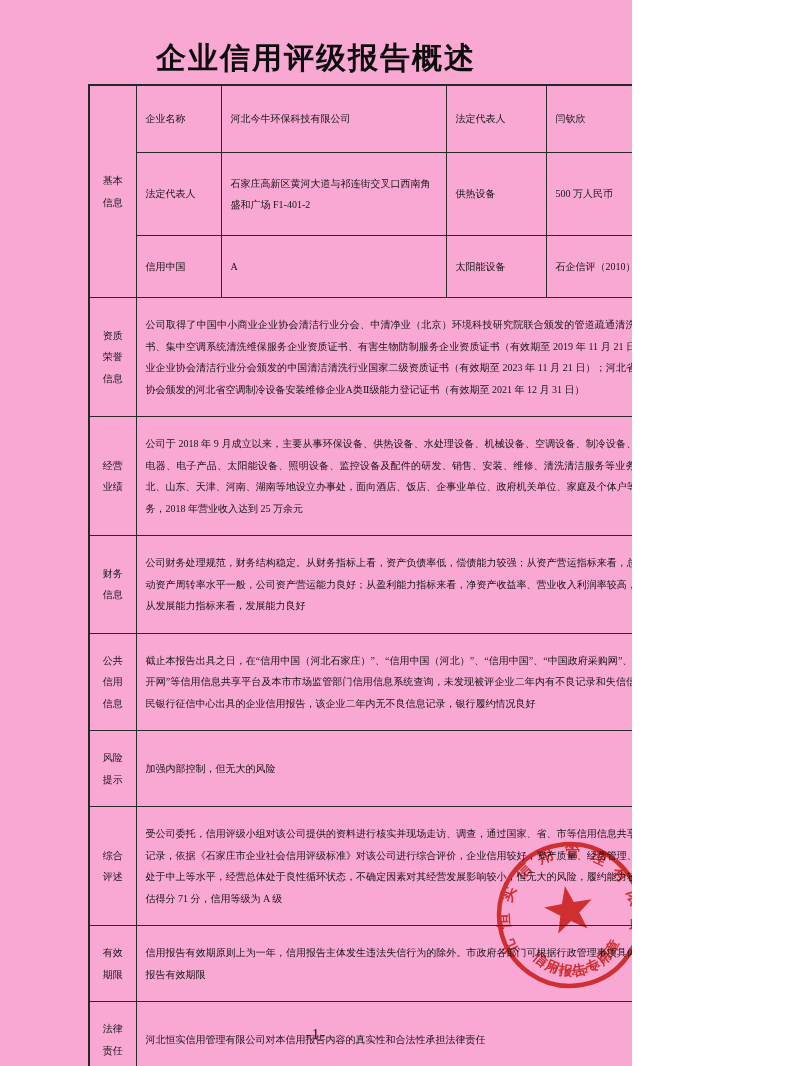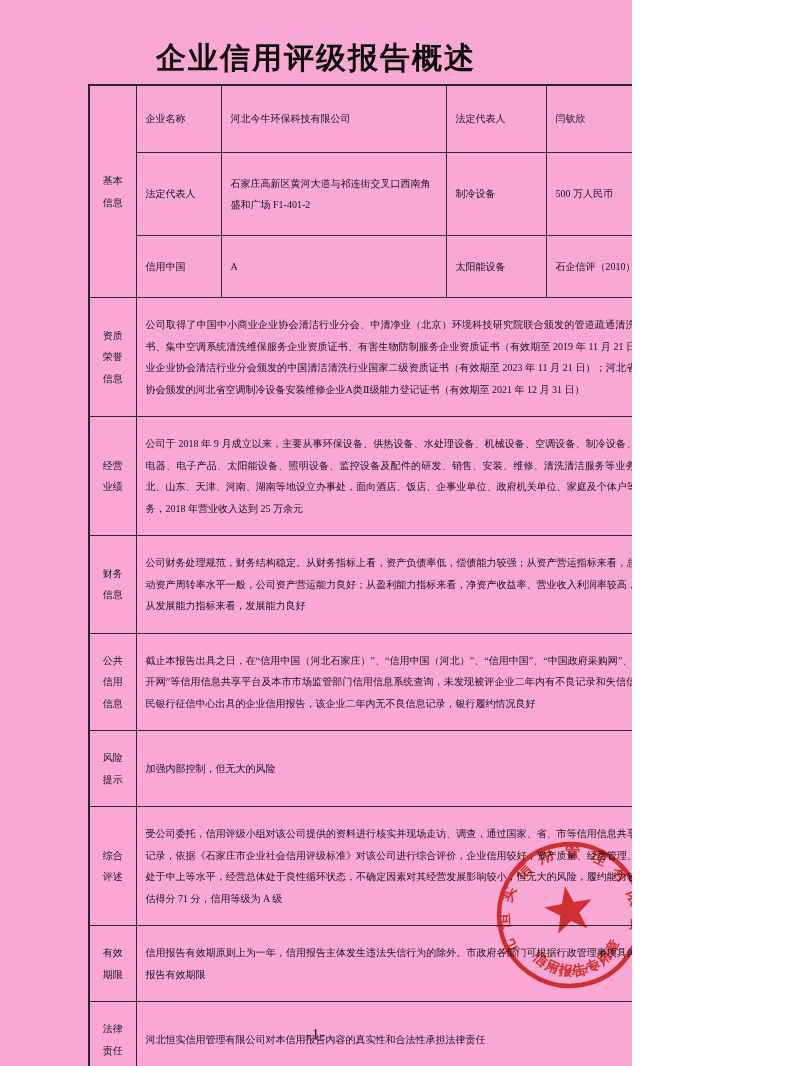--- a/index.html
+++ b/index.html
@@ -74,21 +74,21 @@
         <td class="vlabel" rowspan="3">基本
 信息</td>
         <td class="flabel">企业名称</td>
         <td class="fvalue">河北今牛环保科技有限公司</td>
         <td class="flabel">法定代表人</td>
         <td class="fvalue">闫钦欣</td>
       </tr>
       <tr class="basic-r2">
         <td class="flabel">法定代表人</td>
         <td class="fvalue">石家庄高新区黄河大道与祁连街交叉口西南角盛和广场 F1-401-2</td>
-        <td class="flabel">制冷设备</td>
+        <td class="flabel">供热设备</td>
         <td class="fvalue">500 万人民币</td>
       </tr>
       <tr class="basic-r3">
         <td class="flabel">信用中国</td>
         <td class="fvalue">A</td>
         <td class="flabel">太阳能设备</td>
         <td class="fvalue">石企信评（2010）760 号</td>
       </tr>
 
       <tr>

